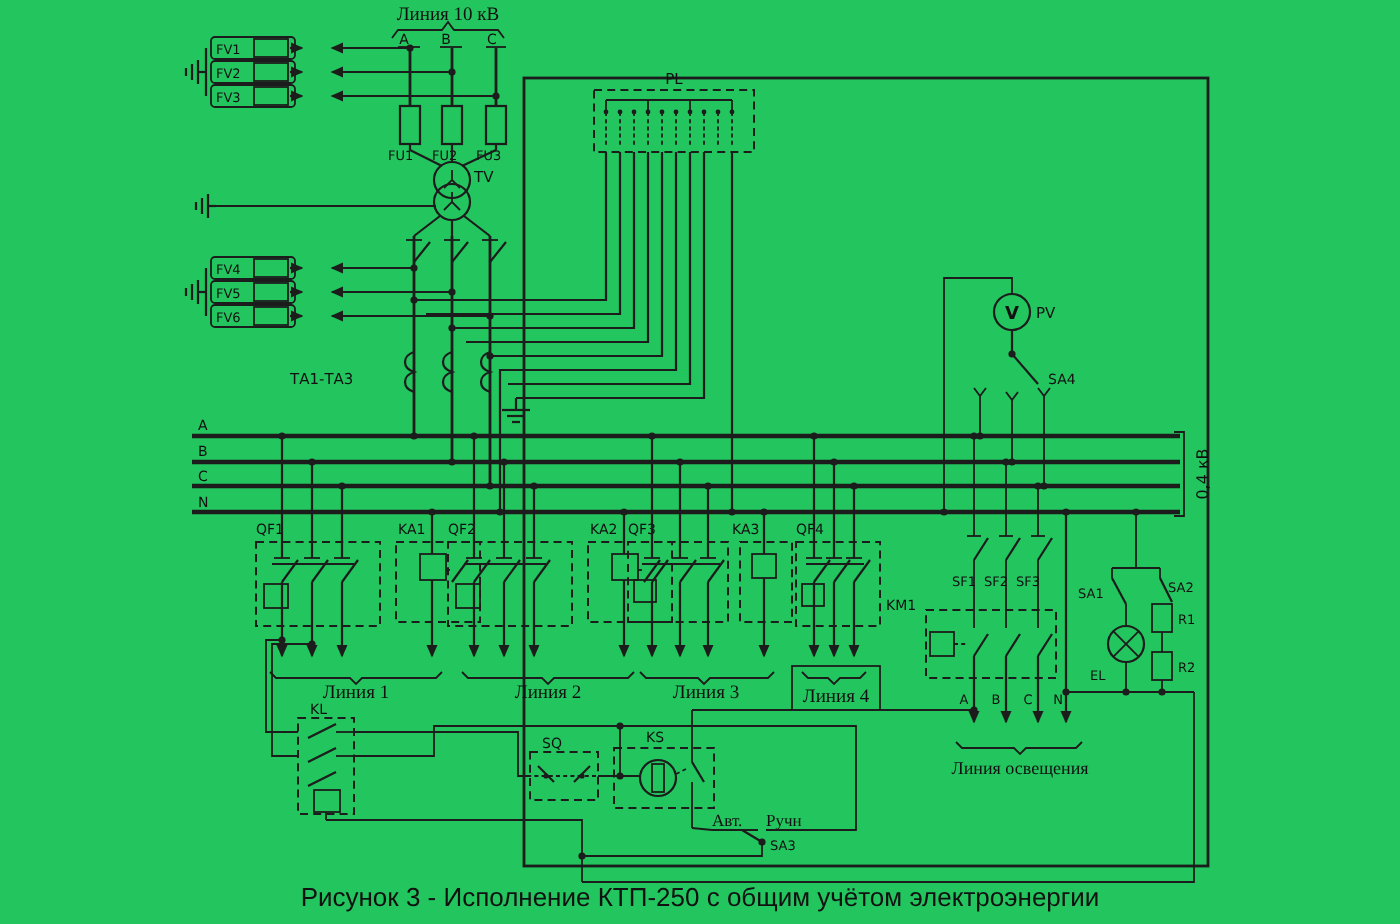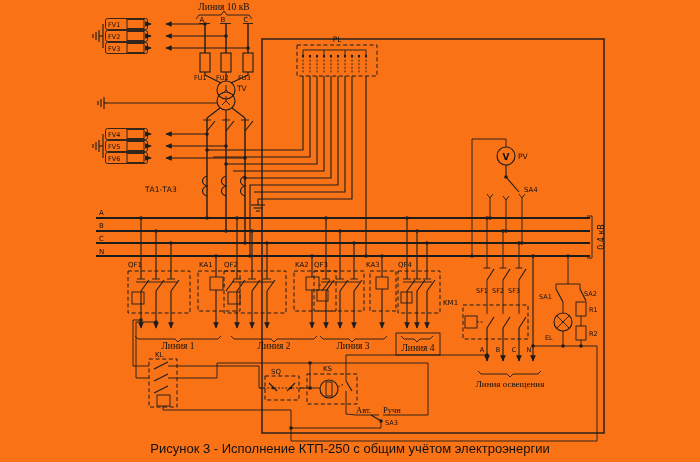--- a/index.html
+++ b/index.html
@@ -1,16 +1,16 @@
 <!DOCTYPE html>
 <html><head>
 <meta charset="utf-8">
 <style>
   html,body{margin:0;padding:0;background:#fff;}
-  .stage{width:700px;height:462px;position:relative;background:#f97316;font-family:"Liberation Sans",sans-serif;}
+  .stage{width:700px;height:462px;position:relative;background:#22c55e;font-family:"Liberation Sans",sans-serif;}
   svg{display:block;}
   svg line, svg path, svg polyline, svg rect, svg circle{stroke:#1c1c1c;fill:none;stroke-width:1.1;stroke-linecap:butt;}
   svg .thin{stroke-width:0.9;}
   svg .med{stroke-width:1.4;}
   svg .bus{stroke-width:2.2;}
   svg .dash{stroke-dasharray:4 2.6;stroke-width:1;}
   svg .dashf{stroke-dasharray:2 1.6;stroke-width:0.9;}
   svg .dot{fill:#1c1c1c;stroke:none;}
   svg text{fill:#111;stroke:none;}
   .t65{font:6.5px "DejaVu Sans",sans-serif;}

